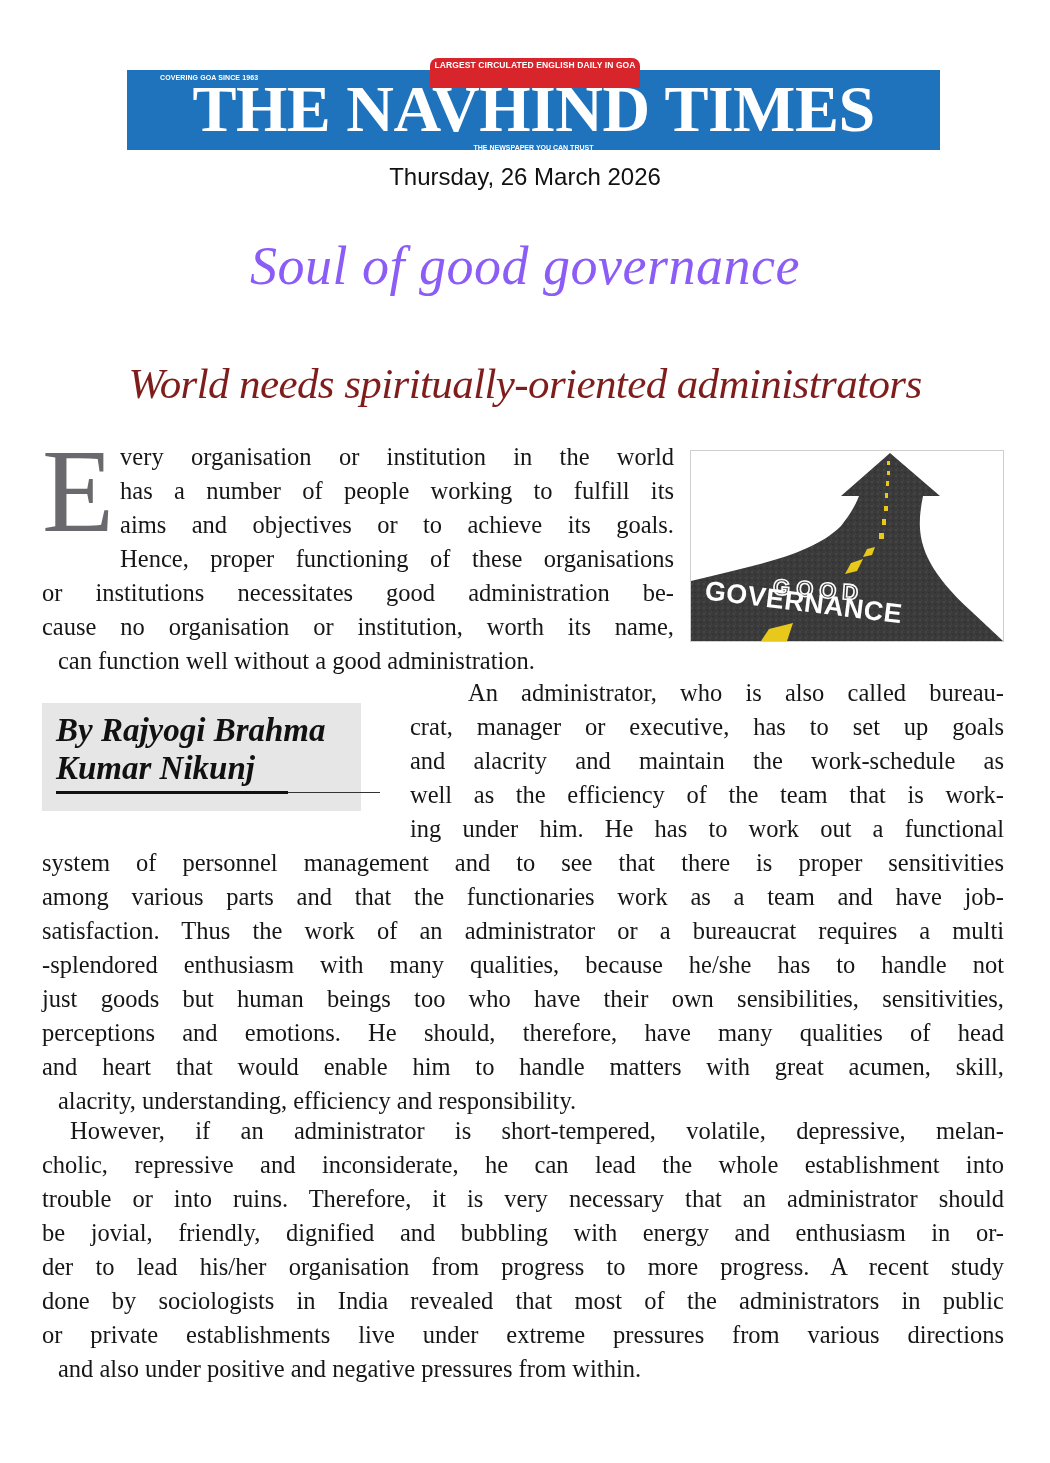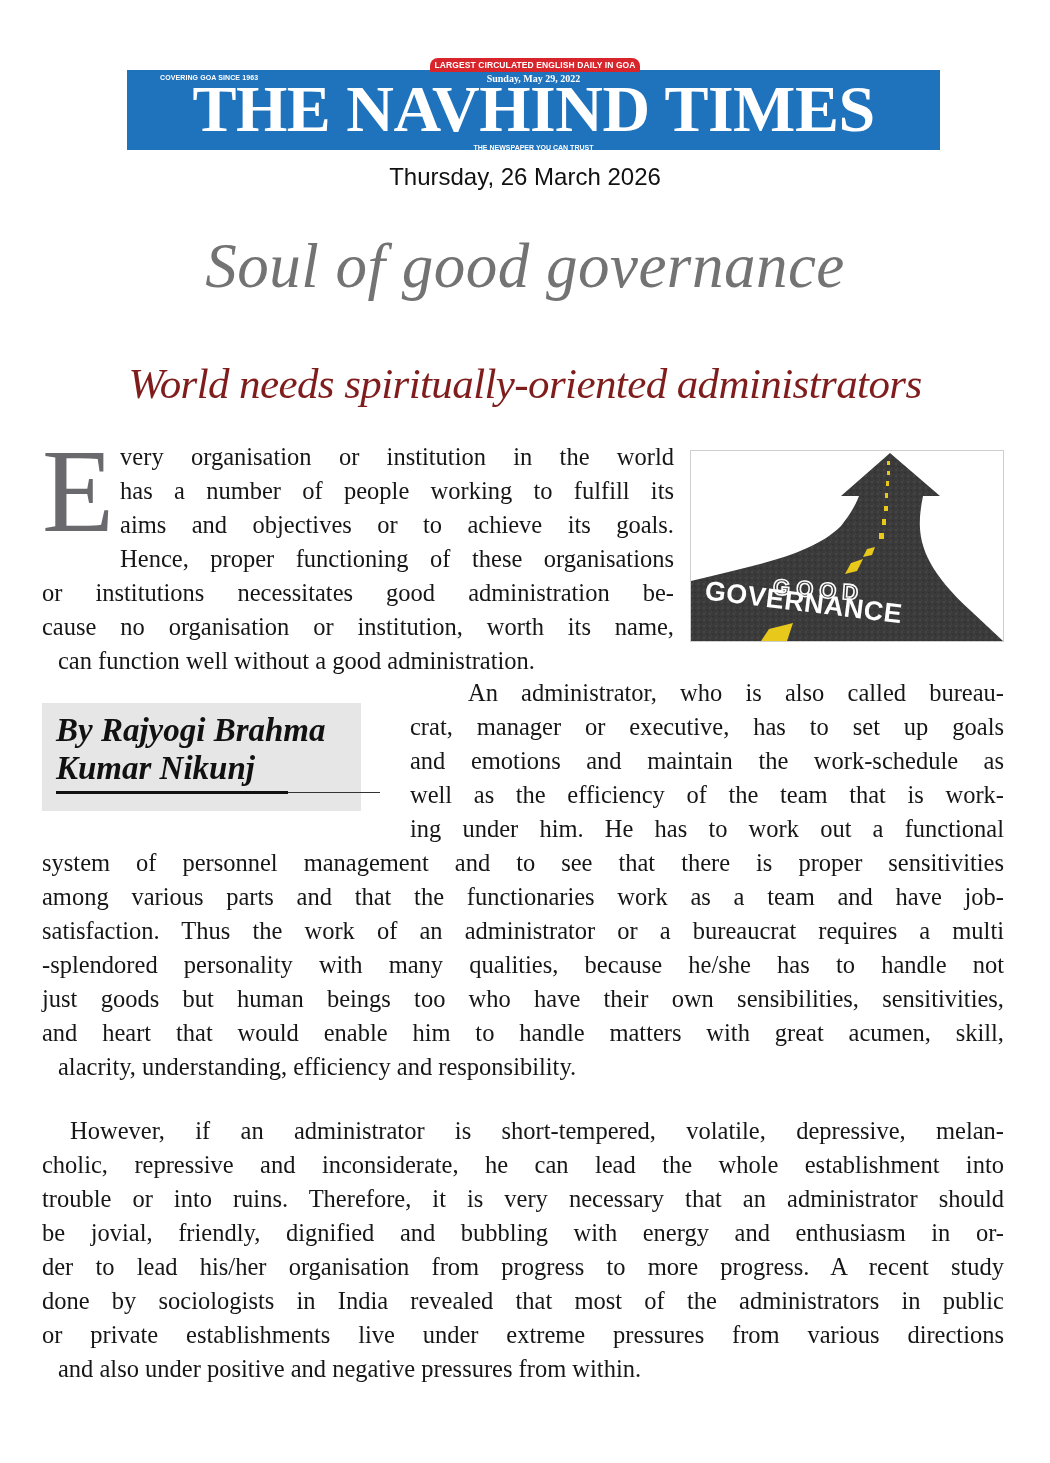--- a/index.html
+++ b/index.html
@@ -23,21 +23,21 @@
       top: 70px;
       width: 813px;
       height: 80px;
       background: #1f73bd;
     }
     .badge {
       position: absolute;
       left: 430px;
       top: 58px;
       width: 210px;
-      height: 14px;
+      height: 30px;
       background: #d8252c;
       border-radius: 8px 8px 0 0;
       color: #fff;
       font-family: "Liberation Sans", "DejaVu Sans", sans-serif;
       font-weight: bold;
       font-size: 8.5px;
       line-height: 14px;
       text-align: center;
       letter-spacing: 0.1px;
       z-index: 2;
@@ -101,23 +101,23 @@
     }
 
     .headline {
       position: absolute;
       left: 45px;
       top: 218px;
       width: 960px;
       text-align: center;
       font-family: "Liberation Serif", "DejaVu Serif", serif;
       font-style: italic;
-      font-size: 63px;
+      font-size: 54px;
       line-height: 96px;
-      color: #737373;
+      color: #8b5cf6;
       letter-spacing: 0.5px;
     }
     .subheadline {
       position: absolute;
       left: 40px;
       top: 356px;
       width: 970px;
       text-align: center;
       font-family: "Liberation Serif", "DejaVu Serif", serif;
       font-style: italic;
@@ -288,31 +288,32 @@
     <div>By Rajyogi Brahma</div>
     <div>Kumar Nikunj</div>
   </div>
   <div class="byline-rule-thick"></div>
   <div class="byline-rule-thin"></div>
 </div>
 
 <div class="para2-side body-text">
   <span class="line indent" style="padding-left:30px;">An administrator, who is also called bureau-</span>
   <span class="line">crat, manager or executive, has to set up goals</span>
-  <span class="line">and emotions and maintain the work-schedule as</span>
+  <span class="line">and alacrity and maintain the work-schedule as</span>
   <span class="line">well as the efficiency of the team that is work-</span>
   <span class="line">ing under him. He has to work out a functional</span>
 </div>
 
 <div class="para2-rest body-text">
   <span class="line">system of personnel management and to see that there is proper sensitivities</span>
   <span class="line">among various parts and that the functionaries work as a team and have job-</span>
   <span class="line">satisfaction. Thus the work of an administrator or a bureaucrat requires a multi</span>
-  <span class="line">-splendored personality with many qualities, because he/she has to handle not</span>
+  <span class="line">-splendored enthusiasm with many qualities, because he/she has to handle not</span>
   <span class="line">just goods but human beings too who have their own sensibilities, sensitivities,</span>
+  <span class="line">perceptions and emotions. He should, therefore, have many qualities of head</span>
   <span class="line">and heart that would enable him to handle matters with great acumen, skill,</span>
   <span class="line last">alacrity, understanding, efficiency and responsibility.</span>
 </div>
 
 <div class="para3 body-text">
   <span class="line" style="padding-left:28px;">However, if an administrator is short-tempered, volatile, depressive, melan-</span>
   <span class="line">cholic, repressive and inconsiderate, he can lead the whole establishment into</span>
   <span class="line">trouble or into ruins. Therefore, it is very necessary that an administrator should</span>
   <span class="line">be jovial, friendly, dignified and bubbling with energy and enthusiasm in or-</span>
   <span class="line">der to lead his/her organisation from progress to more progress. A recent study</span>

